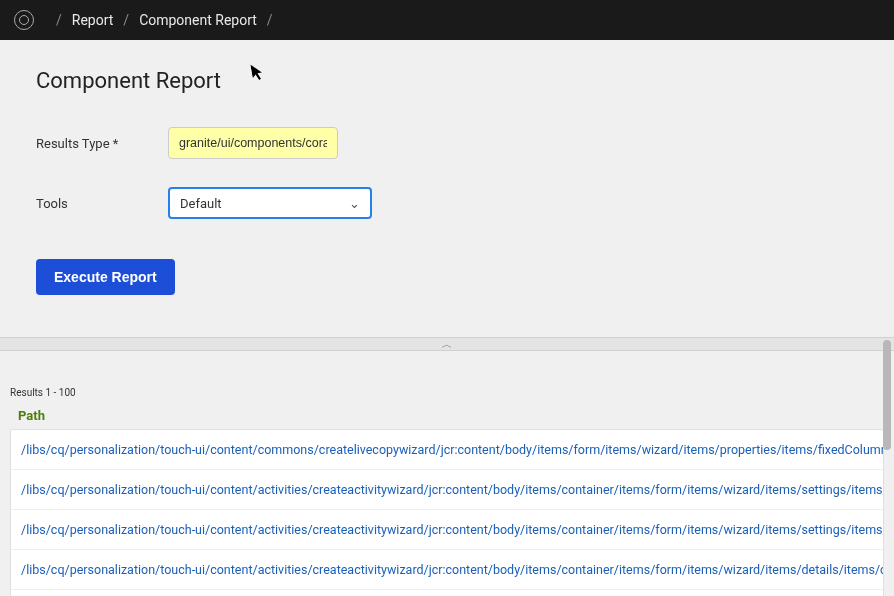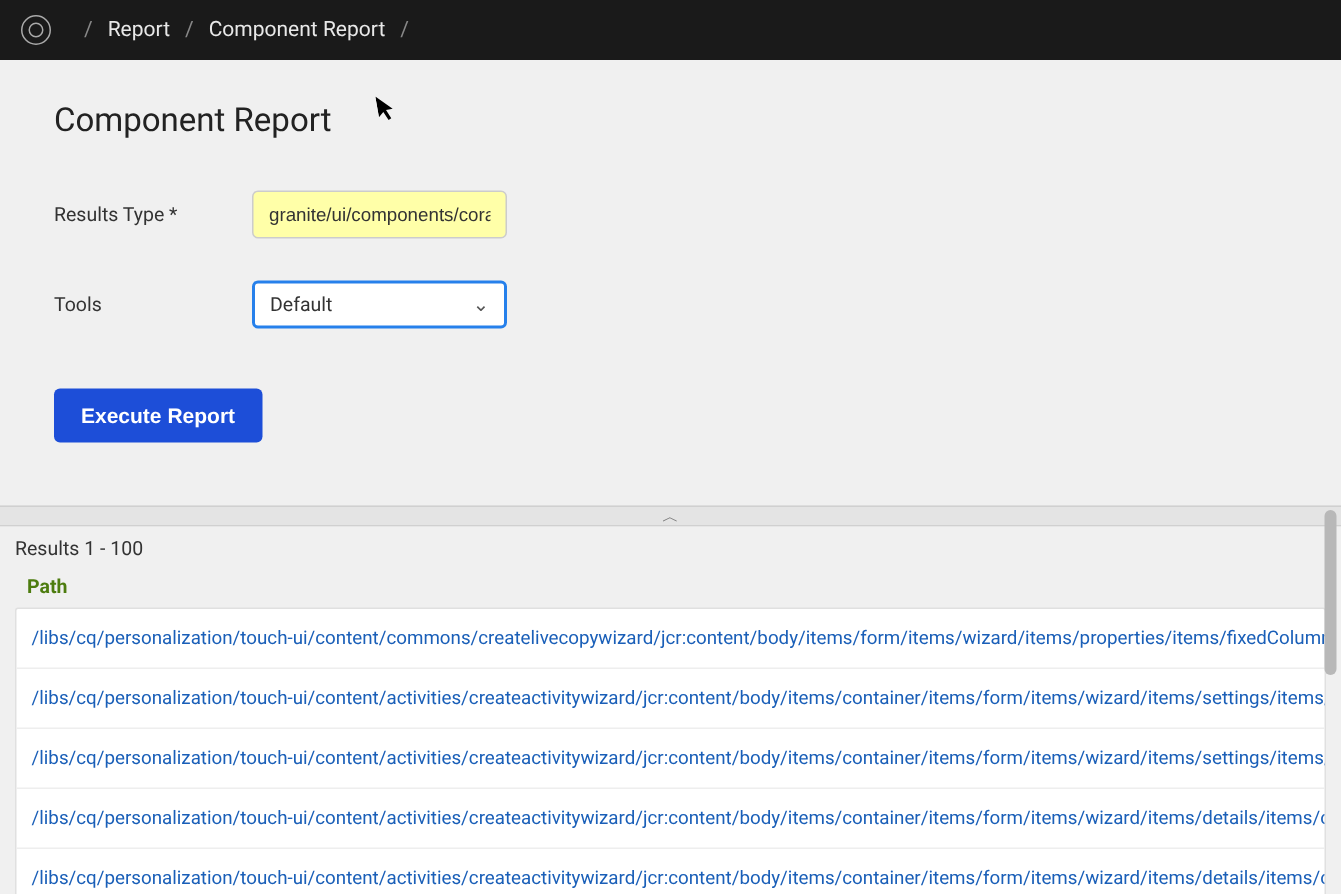--- a/index.html
+++ b/index.html
@@ -69,21 +69,21 @@
     border: 1px solid #ccc;
     border-radius: 4px;
     padding: 0 10px;
     font-size: 12.5px;
     background: #ffffa8;
     color: #333;
     outline: none;
   }
   .select-wrap {
     position: relative;
-    width: 170px;
+    width: 204px;
   }
   .select-input {
     width: 100%;
     height: 32px;
     border: 2px solid #2680eb;
     border-radius: 4px;
     padding: 0 10px;
     font-size: 13px;
     background: #fff;
     color: #333;
@@ -126,23 +126,24 @@
     color: #777;
     font-size: 11px;
   }
   .results-area {
     padding: 8px 10px 0 10px;
     background: #f0f0f0;
     height: 280px;
     overflow-y: auto;
   }
   .results-count {
-    font-size: 13px;
+    font-size: 10px;
     color: #333;
     margin-bottom: 6px;
+    margin-top: 28px;
   }
   .table-header {
     font-size: 13px;
     font-weight: 700;
     color: #4d7c0f;
     padding: 4px 8px 6px 8px;
   }
   .table-body {
     background: #fff;
     border: 1px solid #e0e0e0;

